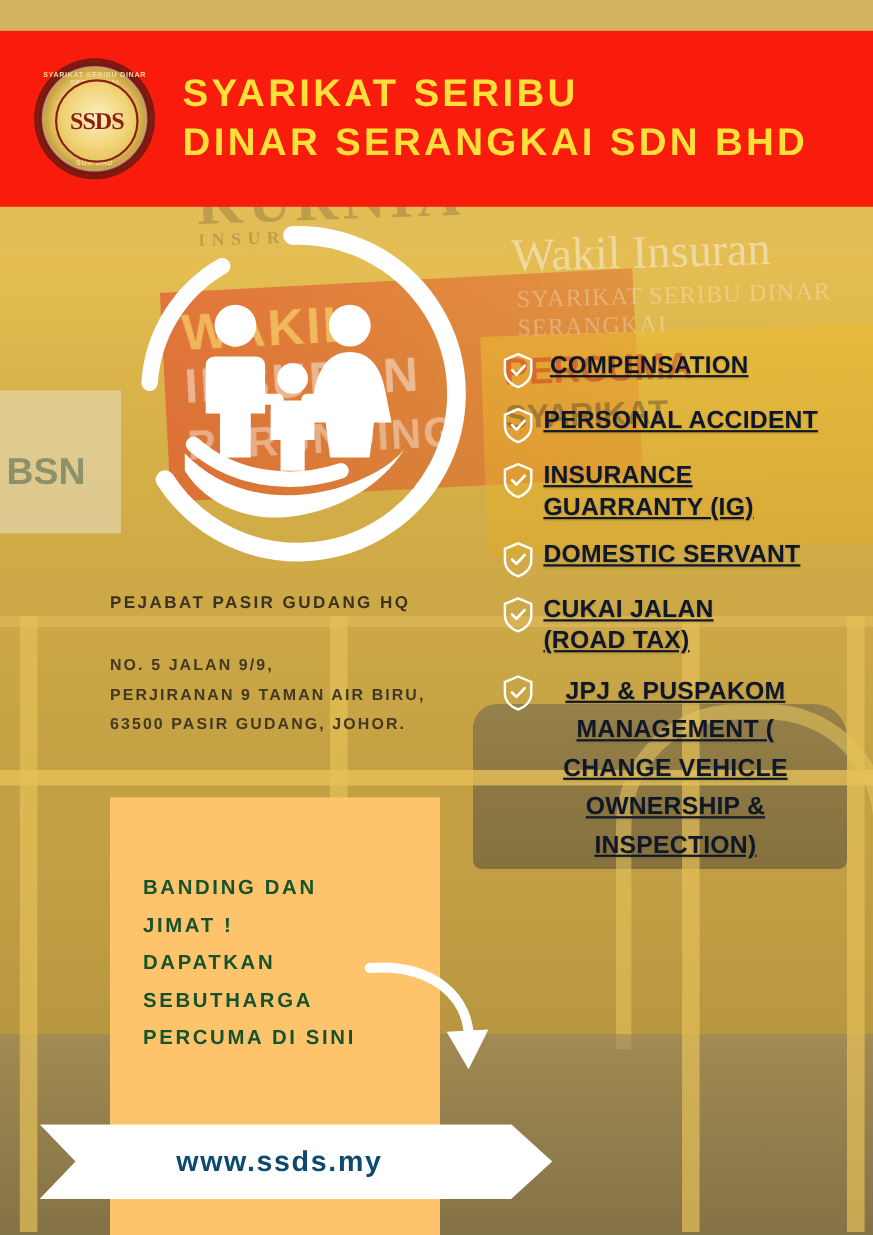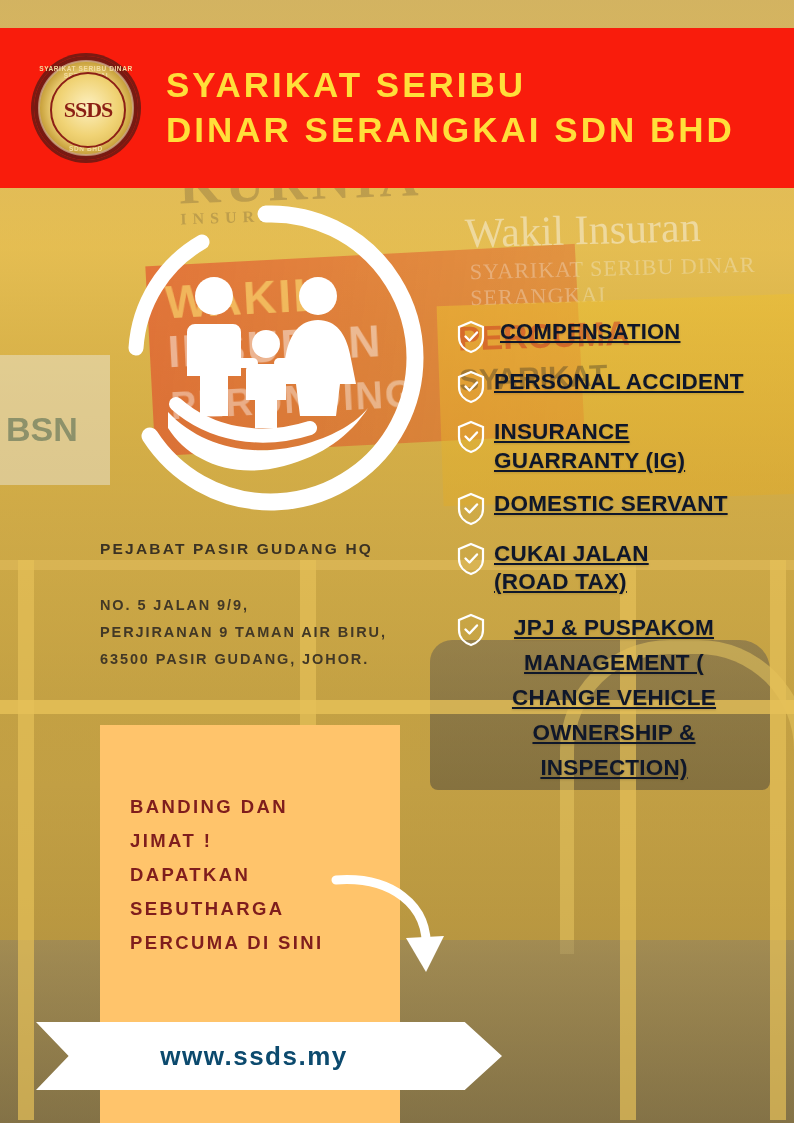--- a/index.html
+++ b/index.html
@@ -286,21 +286,21 @@
     position: absolute;
     left: 100px; top: 725px;
     width: 300px; height: 398px;
     background: #ffc46b;
     z-index: 3;
   }
   .promo .txt {
     position: absolute;
     left: 30px; top: 65px;
     width: 210px;
-    color: #7f1d1d;
+    color: #14532d;
     font-size: 18.5px;
     font-weight: bold;
     letter-spacing: 2.4px;
     line-height: 1.84;
   }
   .arrow-curve {
     position: absolute;
     left: 330px; top: 868px;
     width: 120px; height: 120px;
     z-index: 4;

